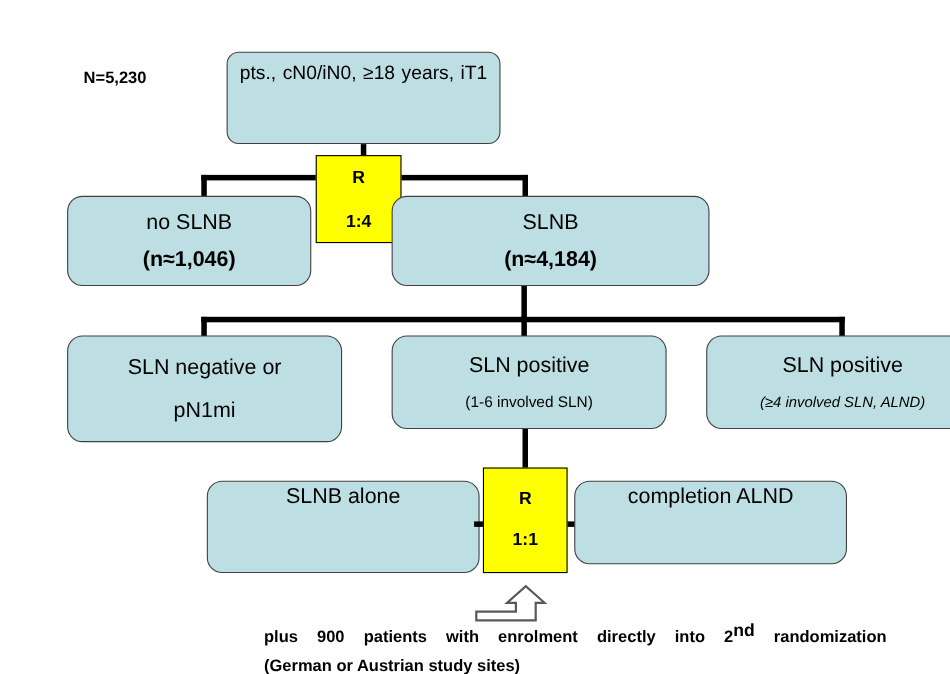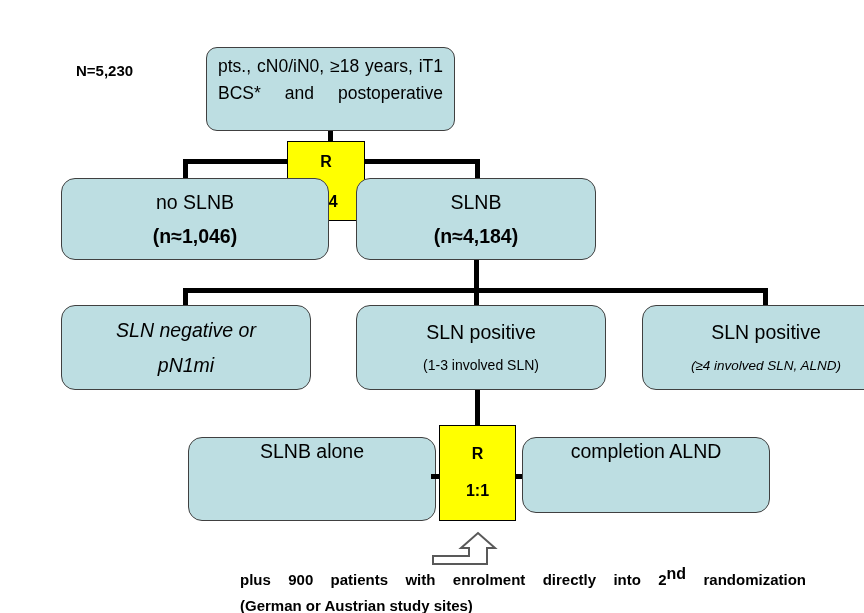--- a/index.html
+++ b/index.html
@@ -64,55 +64,54 @@
 </style>
 </head>
 <body>
 
 <div class="stage">
 
   <div class="n-label">N=5,230</div>
 
   <div class="box eligibility" style="left:163px;top:35px;width:249px;height:84px;border-radius:11px;">
     <div class="jline">pts., cN0/iN0, ≥18 years, iT1</div>
-    <div class="jline">BCS* and postoperative</div>
   </div>
 
   <div class="line" style="left:285px;top:119px;width:5px;height:31px;"></div>
   <div class="line" style="left:140px;top:147px;width:297px;height:5px;"></div>
   <div class="line" style="left:140px;top:147px;width:5px;height:20px;"></div>
   <div class="line" style="left:432px;top:147px;width:5px;height:20px;"></div>
 
   <div class="rand" style="left:244px;top:129px;width:78px;height:80px;padding:11px 0 9px 0;">
     <div>R</div>
     <div>1:4</div>
   </div>
 
-  <div class="box two-line" style="left:18px;top:166px;width:268px;height:82px;">
+  <div class="box two-line" style="left:18px;top:166px;width:222px;height:82px;">
     <div class="title-19">no SLNB</div>
     <div class="sub-19">(n≈1,046)</div>
   </div>
-  <div class="box two-line" style="left:313px;top:166px;width:240px;height:82px;">
+  <div class="box two-line" style="left:313px;top:166px;width:289px;height:82px;">
     <div class="title-19">SLNB</div>
     <div class="sub-19">(n≈4,184)</div>
   </div>
 
   <div class="line" style="left:431px;top:248px;width:5px;height:31px;"></div>
   <div class="line" style="left:140px;top:276px;width:585px;height:5px;"></div>
   <div class="line" style="left:140px;top:276px;width:5px;height:18px;"></div>
   <div class="line" style="left:431px;top:276px;width:5px;height:18px;"></div>
   <div class="line" style="left:720px;top:276px;width:5px;height:18px;"></div>
 
-  <div class="box two-line" style="left:18px;top:293px;width:250px;height:85px;font-style:italic;">
+  <div class="box two-line" style="left:18px;top:293px;width:250px;height:97px;">
     <div class="title-19">SLN negative or</div>
     <div class="title-19">pN1mi</div>
   </div>
   <div class="box two-line" style="left:313px;top:293px;width:250px;height:85px;">
     <div class="title-19">SLN positive</div>
-    <div class="sub-14">(1-3 involved SLN)</div>
+    <div class="sub-14">(1-6 involved SLN)</div>
   </div>
   <div class="box two-line" style="left:599px;top:293px;width:248px;height:85px;">
     <div class="title-19">SLN positive</div>
     <div class="sub-13">(≥4 involved SLN, ALND)</div>
   </div>
 
   <div class="line" style="left:432px;top:378px;width:5px;height:36px;"></div>
 
   <div class="box" style="left:145px;top:425px;width:248px;height:84px;">
     <div class="top-title">SLNB alone</div>

